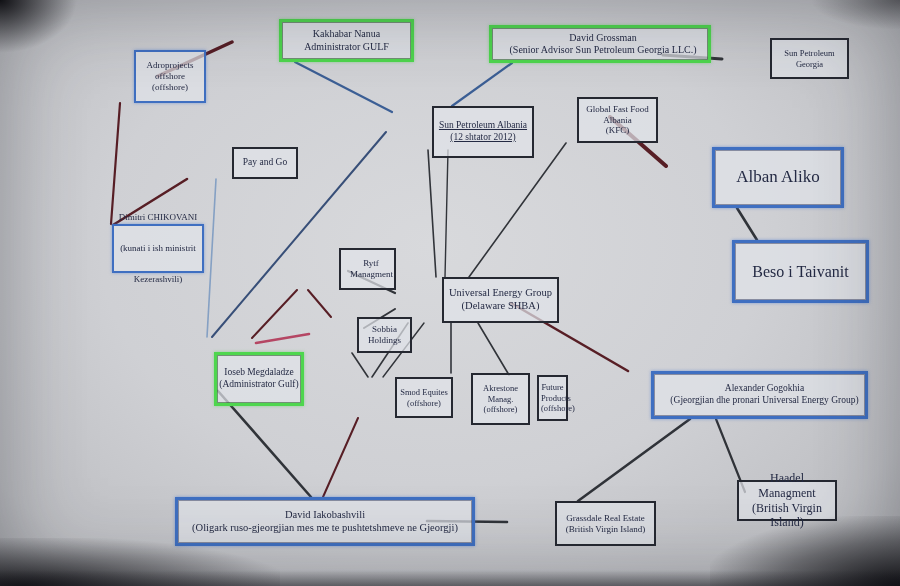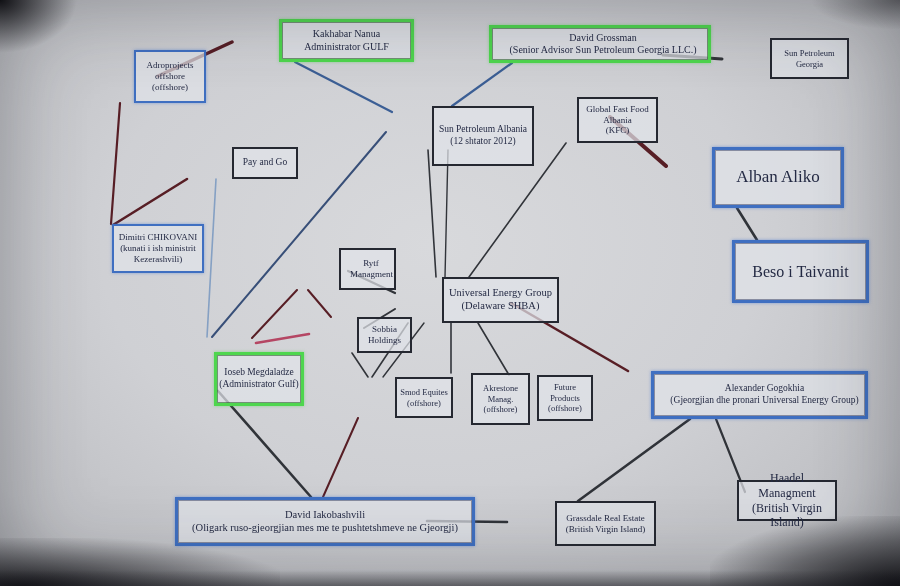--- a/index.html
+++ b/index.html
@@ -82,39 +82,39 @@
           <div class="nline">Administrator GULF</div>
         </div>
         <div class="node green" style="left: 441px; top: 25px; width: 222px; height: 38px; font-size: 10px; padding-left: 8px;">
           <div class="nline">David Grossman</div>
           <div class="nline">(Senior Advisor Sun Petroleum Georgia LLC.)</div>
         </div>
         <div class="node black" style="left: 722px; top: 38px; width: 79px; height: 41px; font-size: 8.5px;">
           <div class="nline">Sun Petroleum</div>
           <div class="nline">Georgia</div>
         </div>
-        <div class="node black" style="left: 384px; top: 106px; width: 102px; height: 60px; font-size: 9.5px;">
+        <div class="node black" style="left: 384px; top: 106px; width: 102px; height: 52px; font-size: 9.5px; text-decoration: underline;">
           <div class="nline">Sun Petroleum Albania</div>
           <div class="nline">(12 shtator 2012)</div>
         </div>
         <div class="node black" style="left: 529px; top: 97px; width: 81px; height: 46px; font-size: 9px;">
           <div class="nline">Global Fast Food</div>
           <div class="nline">Albania</div>
           <div class="nline">(KFC)</div>
         </div>
         <div class="node bluebig" style="left: 664px; top: 147px; width: 132px; height: 61px; font-size: 17px;">
           <div class="nline">Alban Aliko</div>
         </div>
         <div class="node bluebig" style="left: 684px; top: 240px; width: 137px; height: 63px; font-size: 16px;">
           <div class="nline">Beso i Taivanit</div>
         </div>
         <div class="node black" style="left: 184px; top: 147px; width: 66px; height: 32px; font-size: 9.5px;">
           <div class="nline">Pay and Go</div>
         </div>
-        <div class="node blue" style="left: 64px; top: 224px; width: 92px; height: 49px; font-size: 9px;">
+        <div class="node blue" style="left: 64px; top: 224px; width: 92px; height: 49px; font-size: 9px; gap: 20px;">
           <div class="nline">Dimitri CHIKOVANI</div>
           <div class="nline">(kunati i ish ministrit</div>
           <div class="nline">Kezerashvili)</div>
         </div>
         <div class="node black" style="left: 291px; top: 248px; width: 57px; height: 42px; font-size: 9px; padding-left: 9px;">
           <div class="nline">Rytf</div>
           <div class="nline">Managment</div>
         </div>
         <div class="node black" style="left: 394px; top: 277px; width: 117px; height: 46px; font-size: 10.5px;">
           <div class="nline">Universal Energy Group</div>
@@ -130,21 +130,21 @@
         </div>
         <div class="node black" style="left: 347px; top: 377px; width: 58px; height: 41px; font-size: 8.5px;">
           <div class="nline">Smod Equites</div>
           <div class="nline">(offshore)</div>
         </div>
         <div class="node black" style="left: 423px; top: 373px; width: 59px; height: 52px; font-size: 8.5px;">
           <div class="nline">Akrestone</div>
           <div class="nline">Manag.</div>
           <div class="nline">(offshore)</div>
         </div>
-        <div class="node black" style="left: 489px; top: 375px; width: 56px; height: 46px; font-size: 8.5px;">
+        <div class="node black" style="left: 489px; top: 375px; width: 31px; height: 46px; font-size: 8.5px;">
           <div class="nline">Future</div>
           <div class="nline">Products</div>
           <div class="nline">(offshore)</div>
         </div>
         <div class="node bluebig" style="left: 603px; top: 371px; width: 217px; height: 48px; font-size: 9.5px; padding-left: 12px;">
           <div class="nline">Alexander Gogokhia</div>
           <div class="nline">(Gjeorgjian dhe pronari Universal Energy Group)</div>
         </div>
         <div class="node bluebig" style="left: 127px; top: 497px; width: 300px; height: 49px; font-size: 10.5px;">
           <div class="nline">David Iakobashvili</div>

